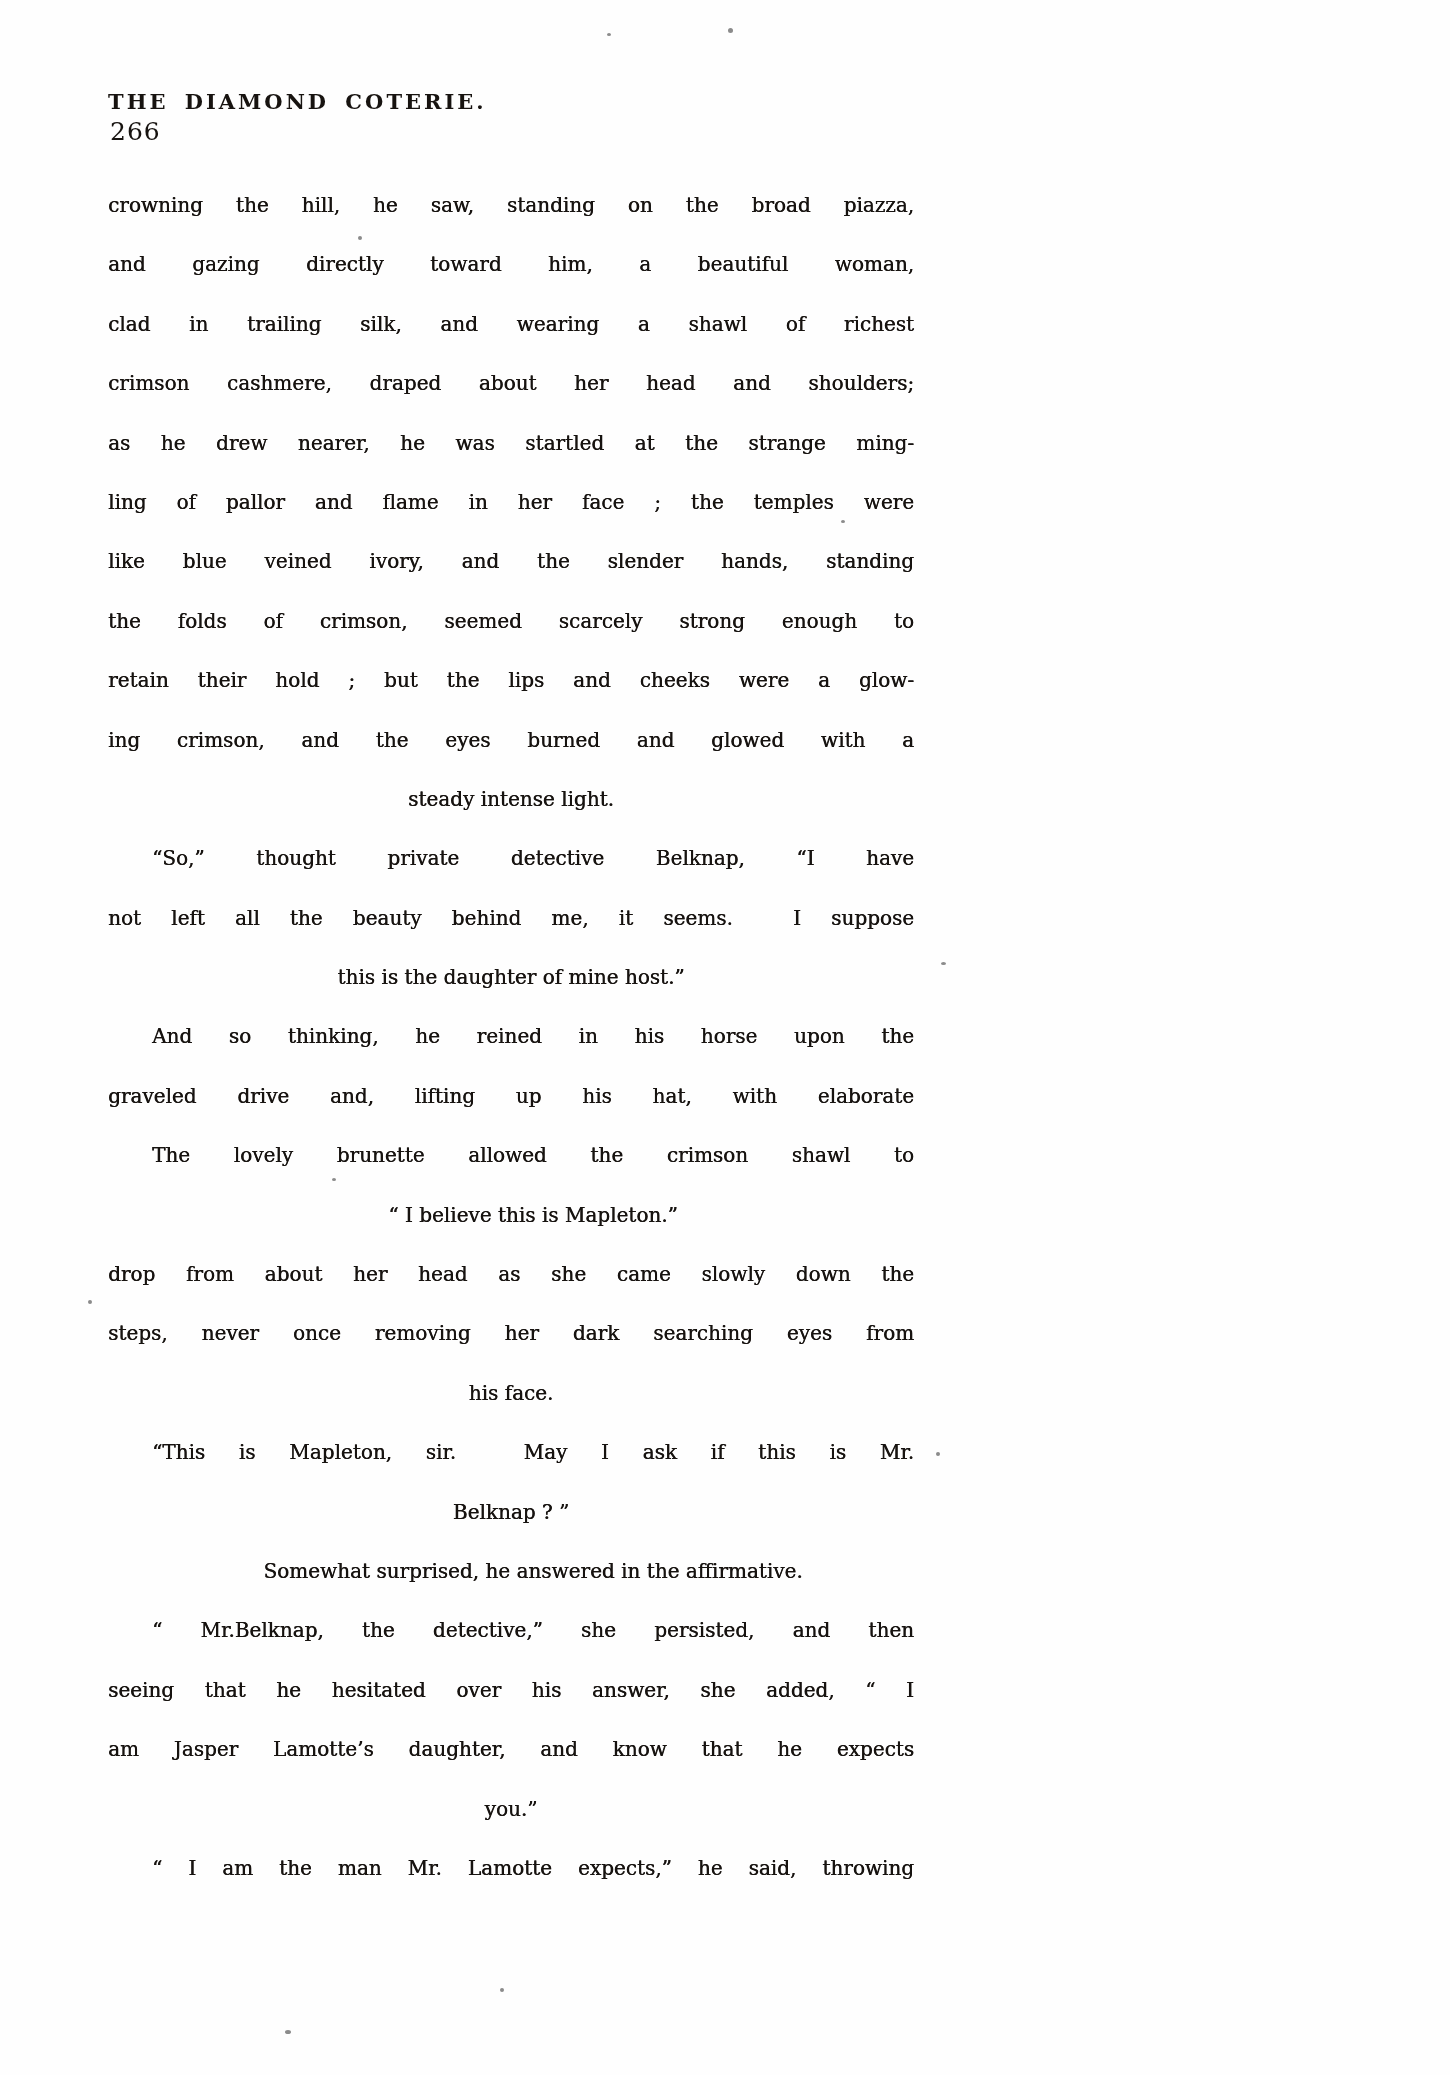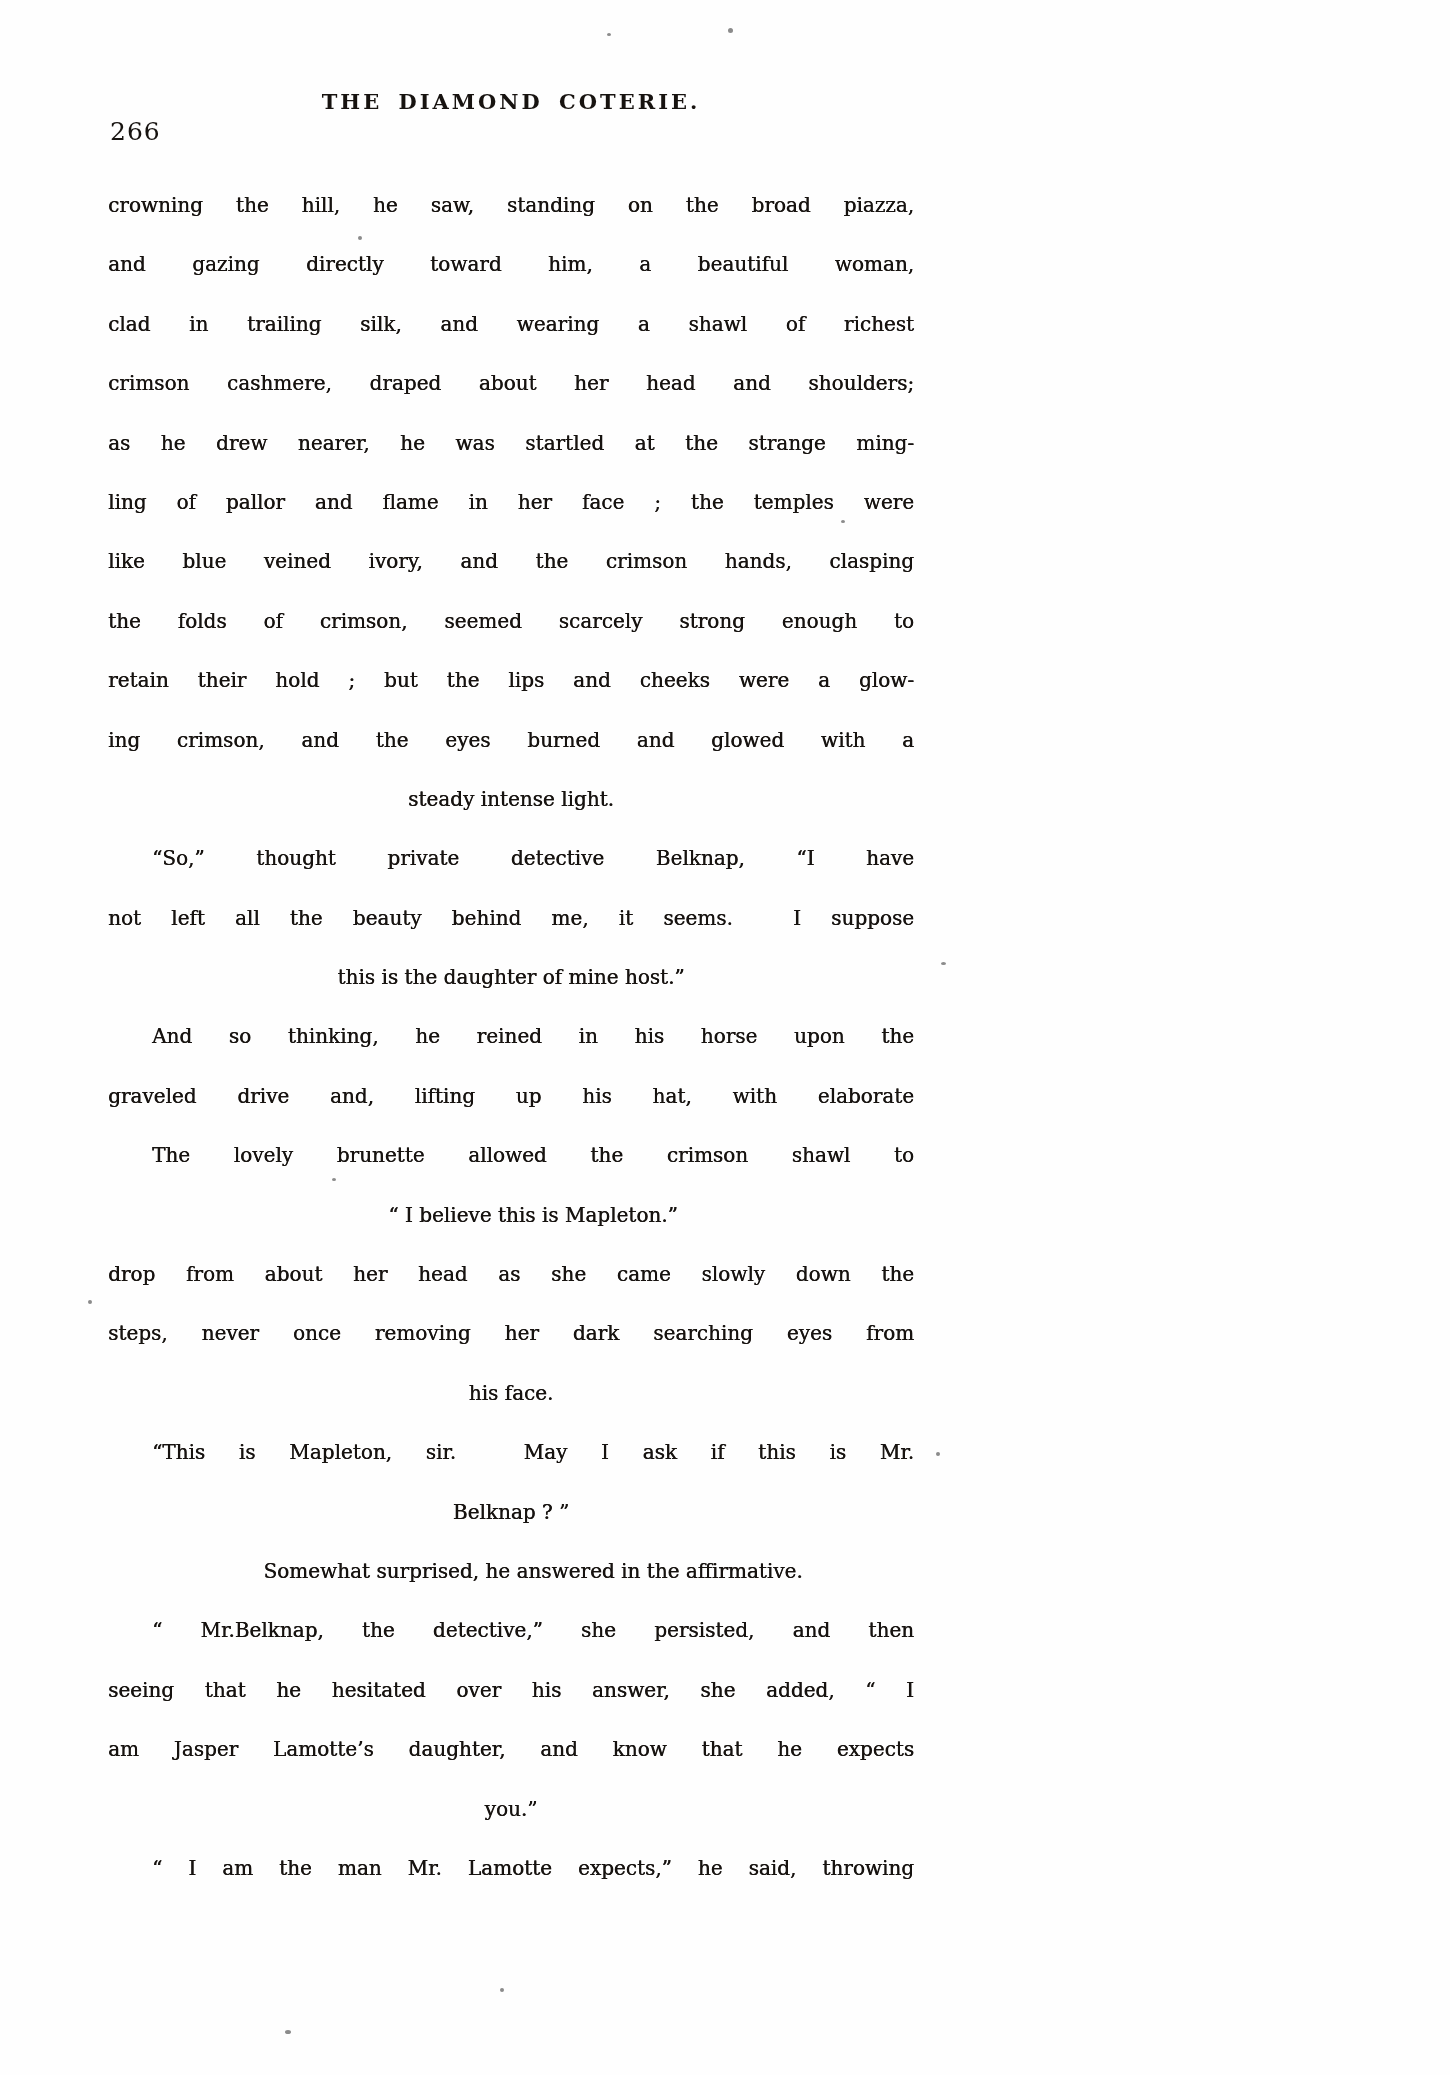--- a/index.html
+++ b/index.html
@@ -21,21 +21,21 @@
   }
   .page-num{
     position:absolute;left:2px;top:0px;
     font-size:25px;line-height:34px;
     letter-spacing:1px;
     font-weight:400;
     margin-top:32px;
   }
   .running-title{
     display:block;
-    text-align:center;
+    text-align:left;
     padding-top:6px;
     font-size:21px;line-height:26px;
     font-weight:700;
     letter-spacing:3px;
     word-spacing:6px;
   }
   .body-text{
     position:absolute;
     top:176px;left:108px;width:806px;
     font-size:20px;
@@ -71,21 +71,21 @@
     <span class="running-title">THE DIAMOND COTERIE.</span>
   </div>
 
   <div class="body-text" id="body-text">
       <div class="line just">crowning the hill, he saw, standing on the broad piazza,</div>
       <div class="line just">and gazing directly toward him, a beautiful woman,</div>
       <div class="line just">clad in trailing silk, and wearing a shawl of richest</div>
       <div class="line just">crimson cashmere, draped about her head and shoulders;</div>
       <div class="line just">as he drew nearer, he was startled at the strange ming-</div>
       <div class="line just">ling of pallor and flame in her face ; the temples were</div>
-      <div class="line just">like blue veined ivory, and the crimson hands, clasping</div>
+      <div class="line just">like blue veined ivory, and the slender hands, standing</div>
       <div class="line just">the folds of crimson, seemed scarcely strong enough to</div>
       <div class="line just">retain their hold ; but the lips and cheeks were a glow-</div>
       <div class="line just">ing crimson, and the eyes burned and glowed with a</div>
       <div class="line">steady intense light.</div>
       <div class="line just ind">“So,” thought private detective Belknap, “I have</div>
       <div class="line just">not left all the beauty behind me, it seems.  I suppose</div>
       <div class="line">this is the daughter of mine host.”</div>
       <div class="line just ind">And so thinking, he reined in his horse upon the</div>
       <div class="line just">graveled drive and, lifting up his hat, with elaborate</div>
       <div class="line just ind">The lovely brunette allowed the crimson shawl to</div>

